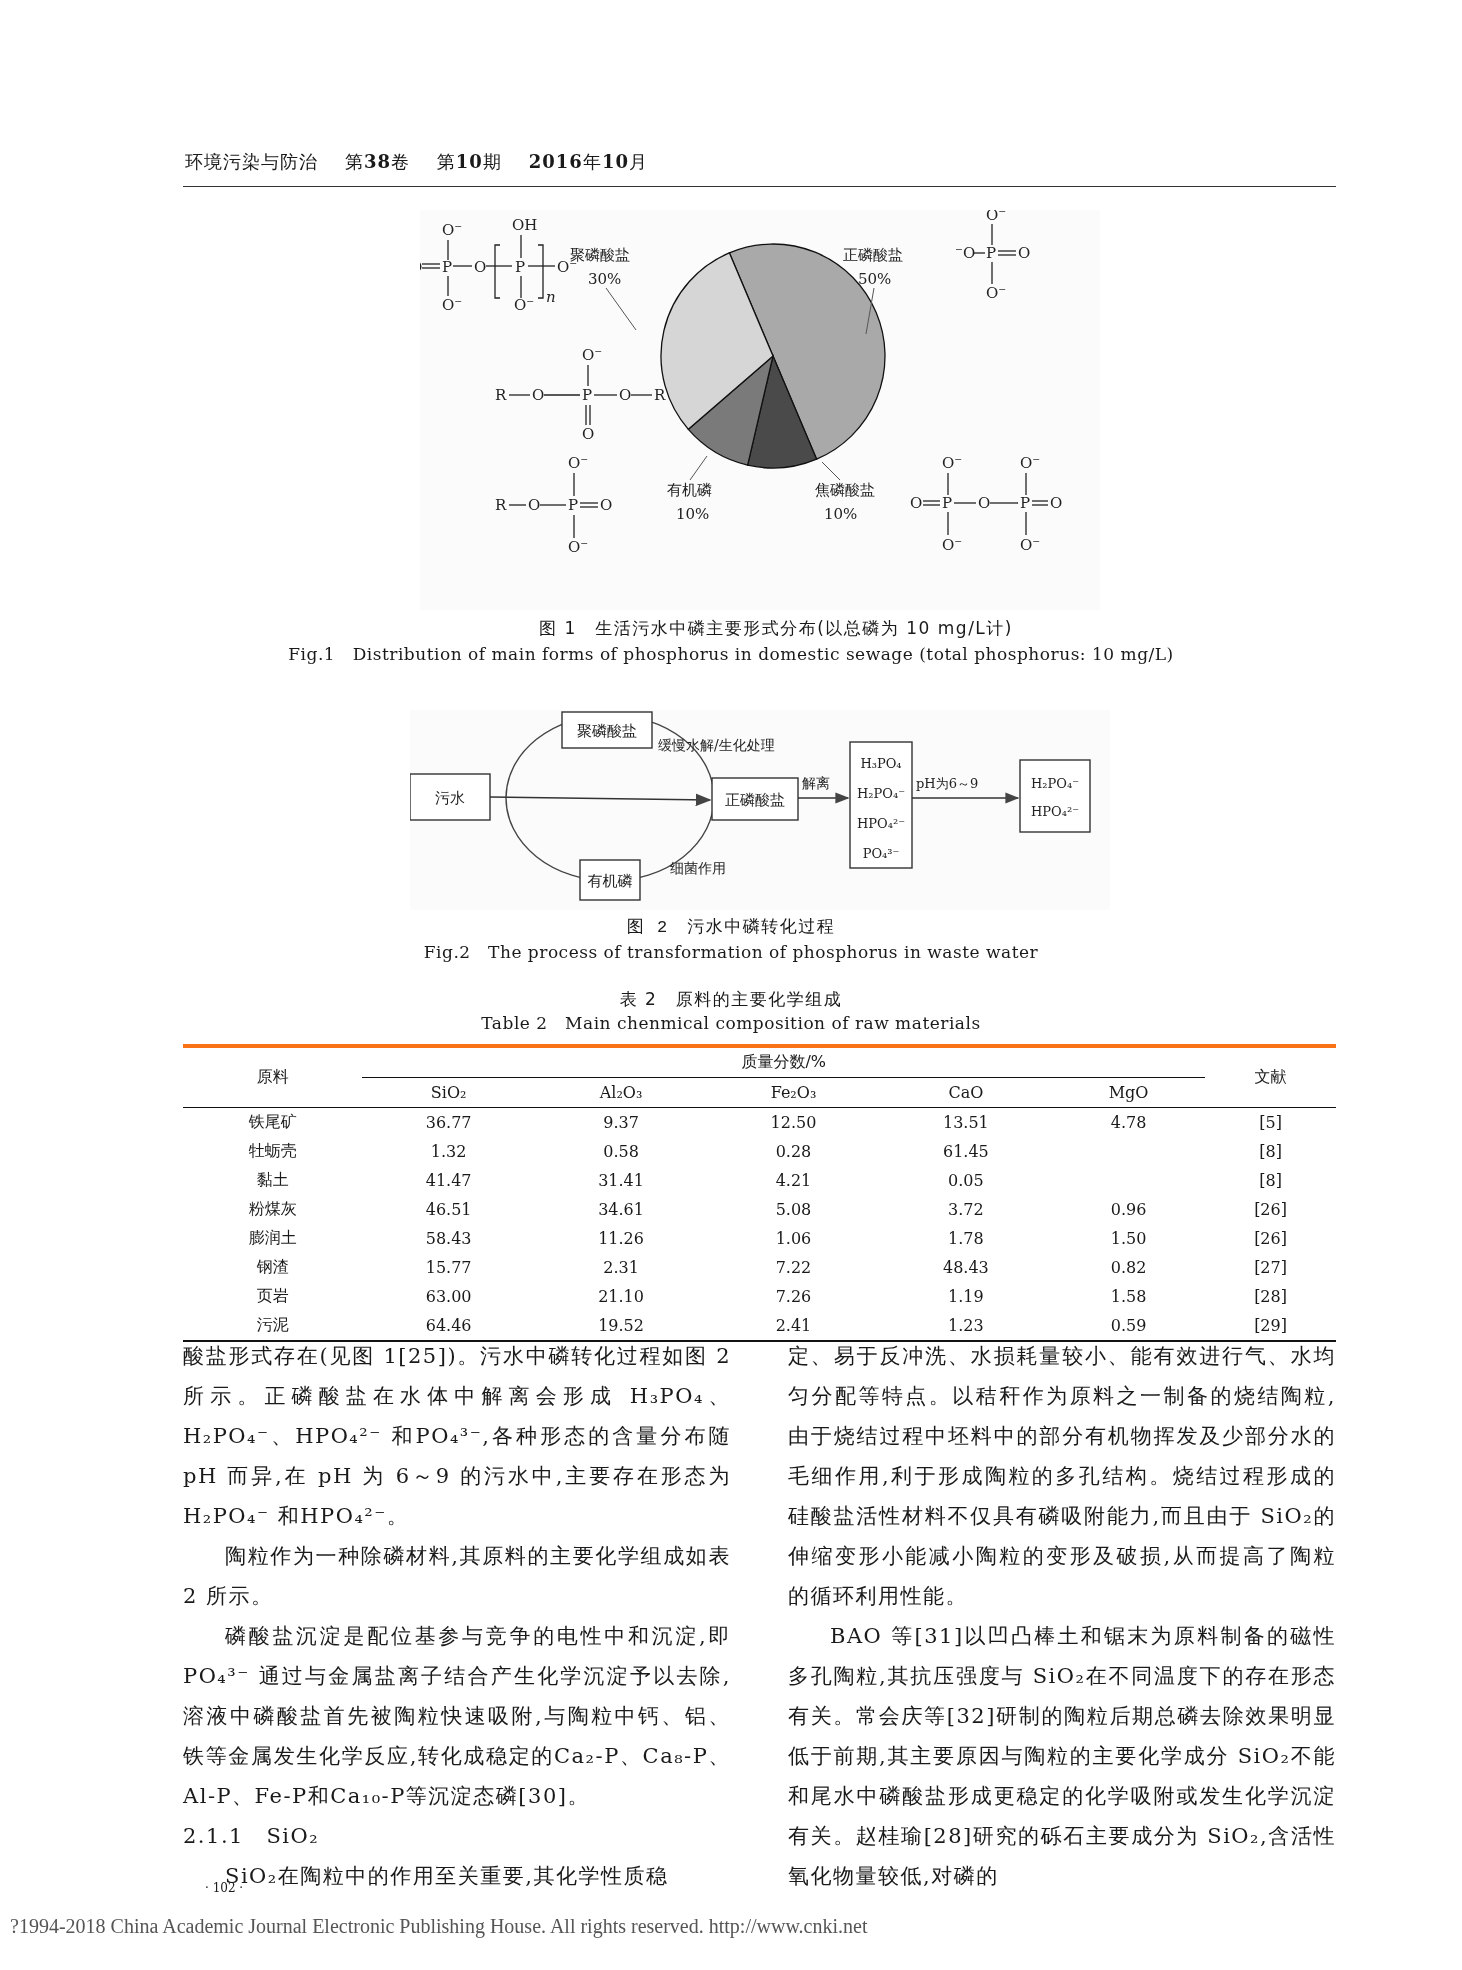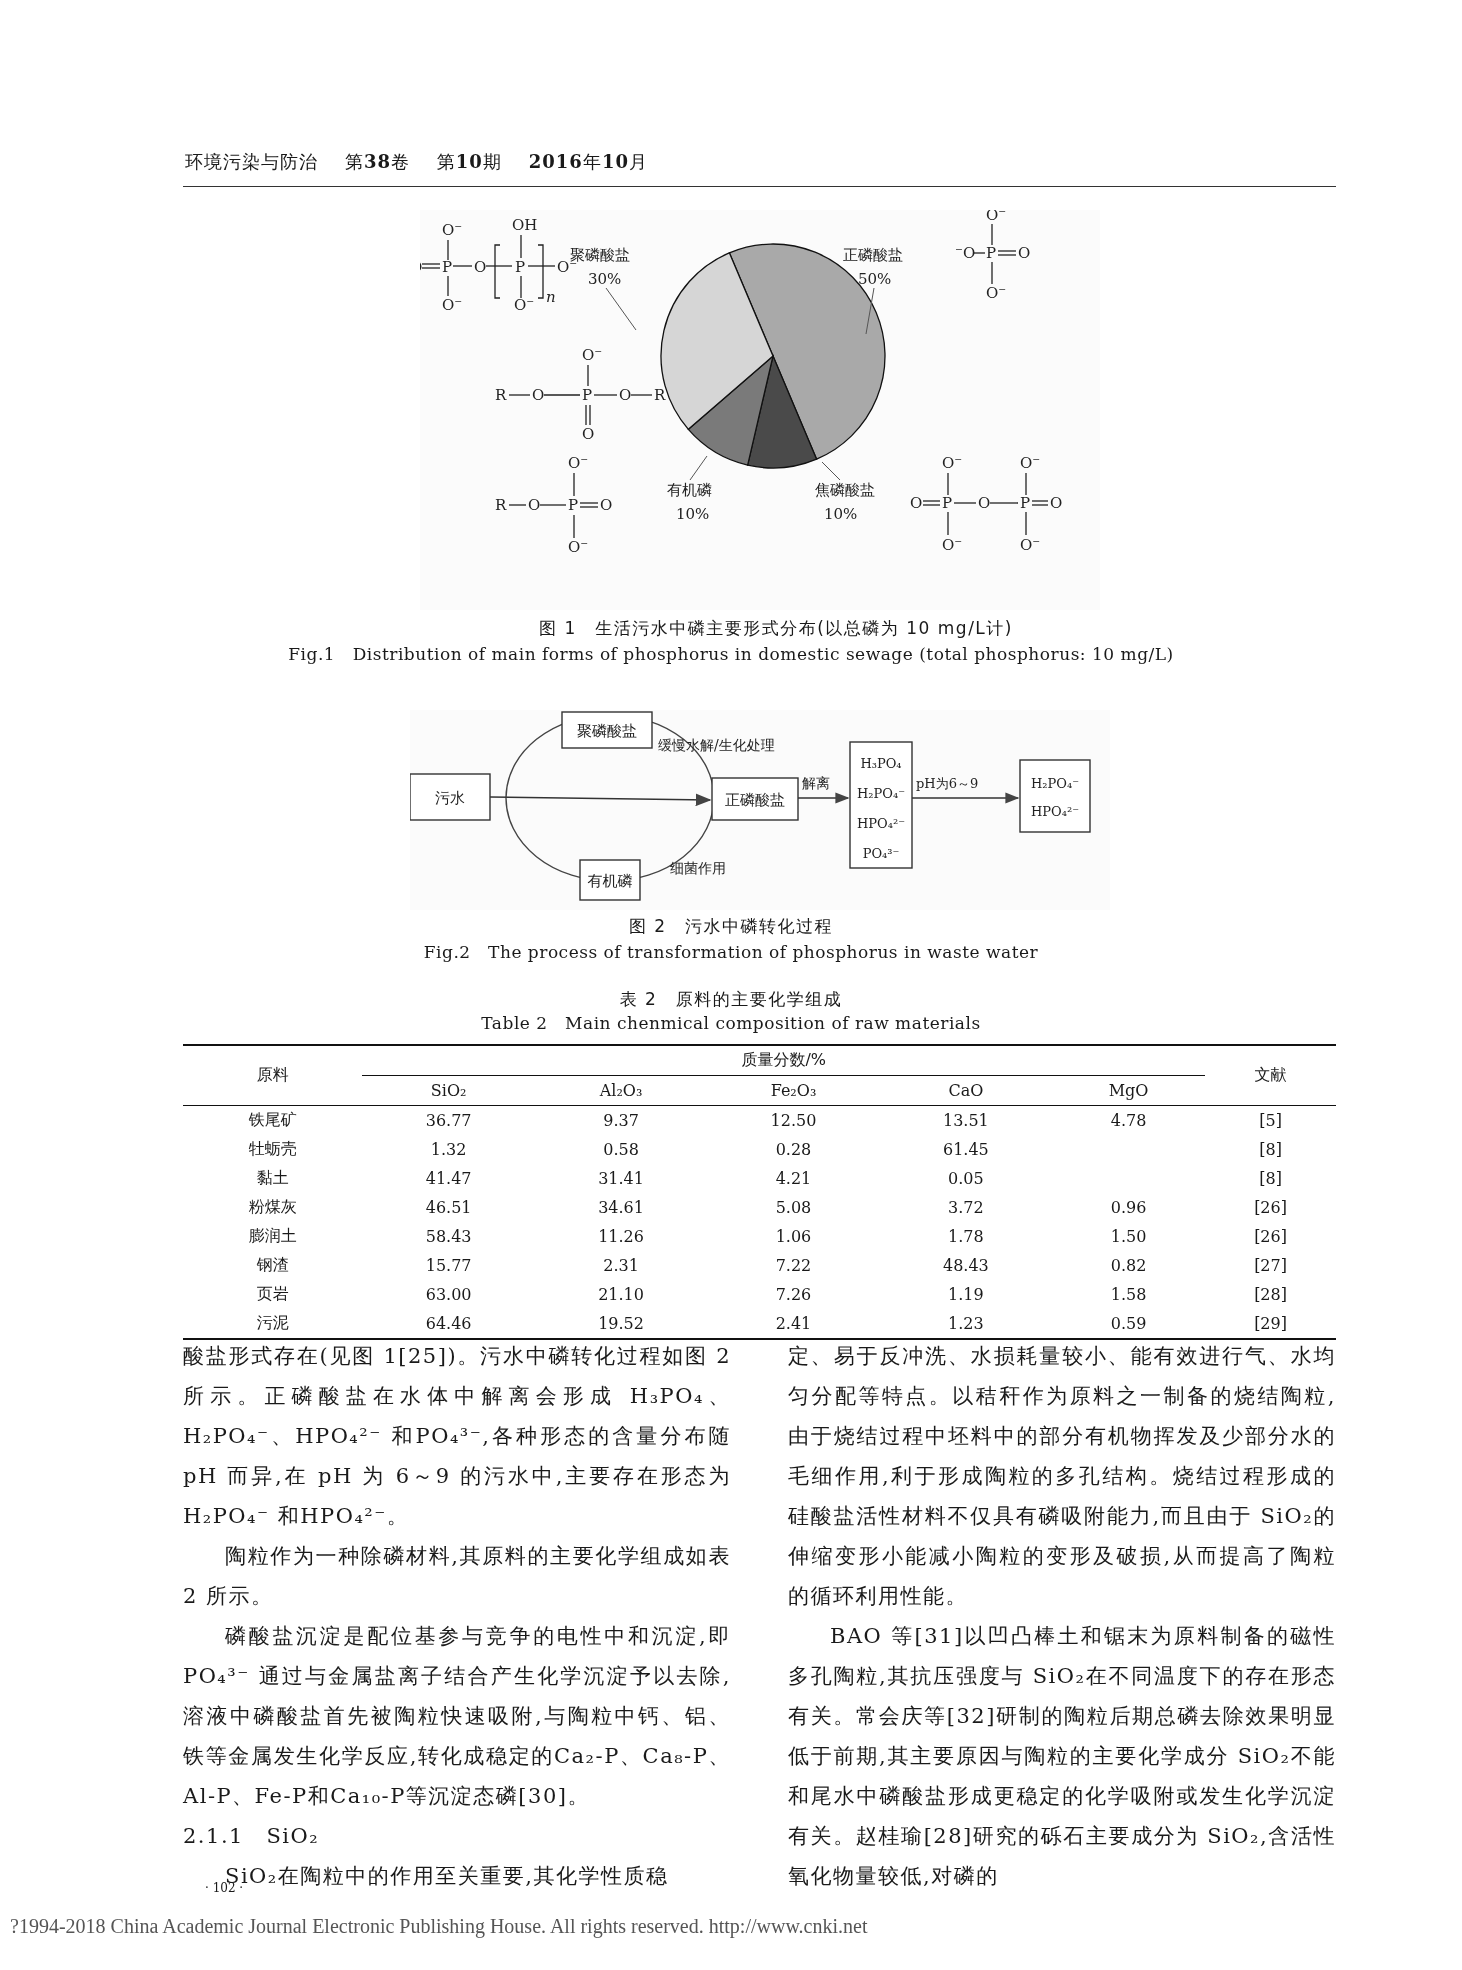--- a/index.html
+++ b/index.html
@@ -10,21 +10,21 @@
   .header-rule { left:183px; top:186px; width:1153px; height:0; border-top:1.5px solid #333; }
   .fig1 { left:420px; top:210px; width:680px; height:400px; }
   .fig1 svg text { font-family:"DejaVu Serif", serif; fill:#222; }
   .cap { left:0; width:1462px; text-align:center; font-size:17px; white-space:nowrap; }
   .cap-cn { font-family:"DejaVu Sans", sans-serif; letter-spacing:1.5px; }
   .cap-en { font-family:"DejaVu Serif", serif; letter-spacing:0.5px; }
   .fig2 { left:410px; top:710px; width:700px; height:200px; }
   .fig2 svg text { font-family:"DejaVu Serif", serif; fill:#222; }
   table.t2 { position:absolute; left:183px; top:1044px; width:1153px; border-collapse:collapse; font-size:16px; font-family:"DejaVu Serif", serif; }
   table.t2 td, table.t2 th { font-weight:normal; padding:2px 4px; height:25px; text-align:center; }
-  table.t2 .top { border-top:2px solid #f97316; }
+  table.t2 .top { border-top:4px solid #f97316; }
   table.t2 .mid td, table.t2 .mid th { border-bottom:1.5px solid #111; }
   table.t2 .subrule { border-bottom:1.5px solid #111; }
   table.t2 tr.last td { border-bottom:2.5px solid #111;margin-top:40px; }
   .col { position:absolute; font-size:21px; line-height:40px; letter-spacing:1.5px; text-align:justify; }
   .col p { margin:0; }
   .indent { text-indent:2em; }
   .pageno { left:185px; top:1881px; font-size:12px;margin-left:20px; }
   .footer { left:0; top:1915px; font-size:20px; color:#555; white-space:nowrap; font-family:"Liberation Serif", serif; }
 </style>
 </head>
@@ -188,21 +188,21 @@
     <text x="471" y="88" text-anchor="middle" font-size="13">H₂PO₄⁻</text>
     <text x="471" y="118" text-anchor="middle" font-size="13">HPO₄²⁻</text>
     <text x="471" y="148" text-anchor="middle" font-size="13">PO₄³⁻</text>
     <line x1="502" y1="88" x2="608" y2="88" stroke="#333" stroke-width="1.4" marker-end="url(#arr)"></line>
     <text x="506" y="78" font-size="13">pH为6～9</text>
     <rect x="610" y="50" width="70" height="72" fill="#fff" stroke="#333" stroke-width="1.4"></rect>
     <text x="645" y="78" text-anchor="middle" font-size="13">H₂PO₄⁻</text>
     <text x="645" y="106" text-anchor="middle" font-size="13">HPO₄²⁻</text>
   </svg>
 </div>
-<div class="abs cap cap-cn" style="top:915px;">图 2　污水中磷转化过程</div>
+<div class="abs cap cap-cn" style="top:915px;font-family:Liberation Mono, monospace;">图 2　污水中磷转化过程</div>
 <div class="abs cap cap-en" style="top:941px;">Fig.2　The process of transformation of phosphorus in waste water</div>
 
 <div class="abs cap cap-cn" style="top:988px;">表 2　原料的主要化学组成</div>
 <div class="abs cap cap-en" style="top:1012px;">Table 2　Main chenmical composition of raw materials</div>
 
 <table class="t2">
   <thead>
     <tr class="top">
       <th rowspan="2" style="border-top:2px solid #111;border-bottom:1.5px solid #111;font-family:'DejaVu Sans',sans-serif;">原料</th>
       <th colspan="5" class="subrule" style="border-top:2px solid #111;font-family:'DejaVu Sans',sans-serif;">质量分数/%</th>

